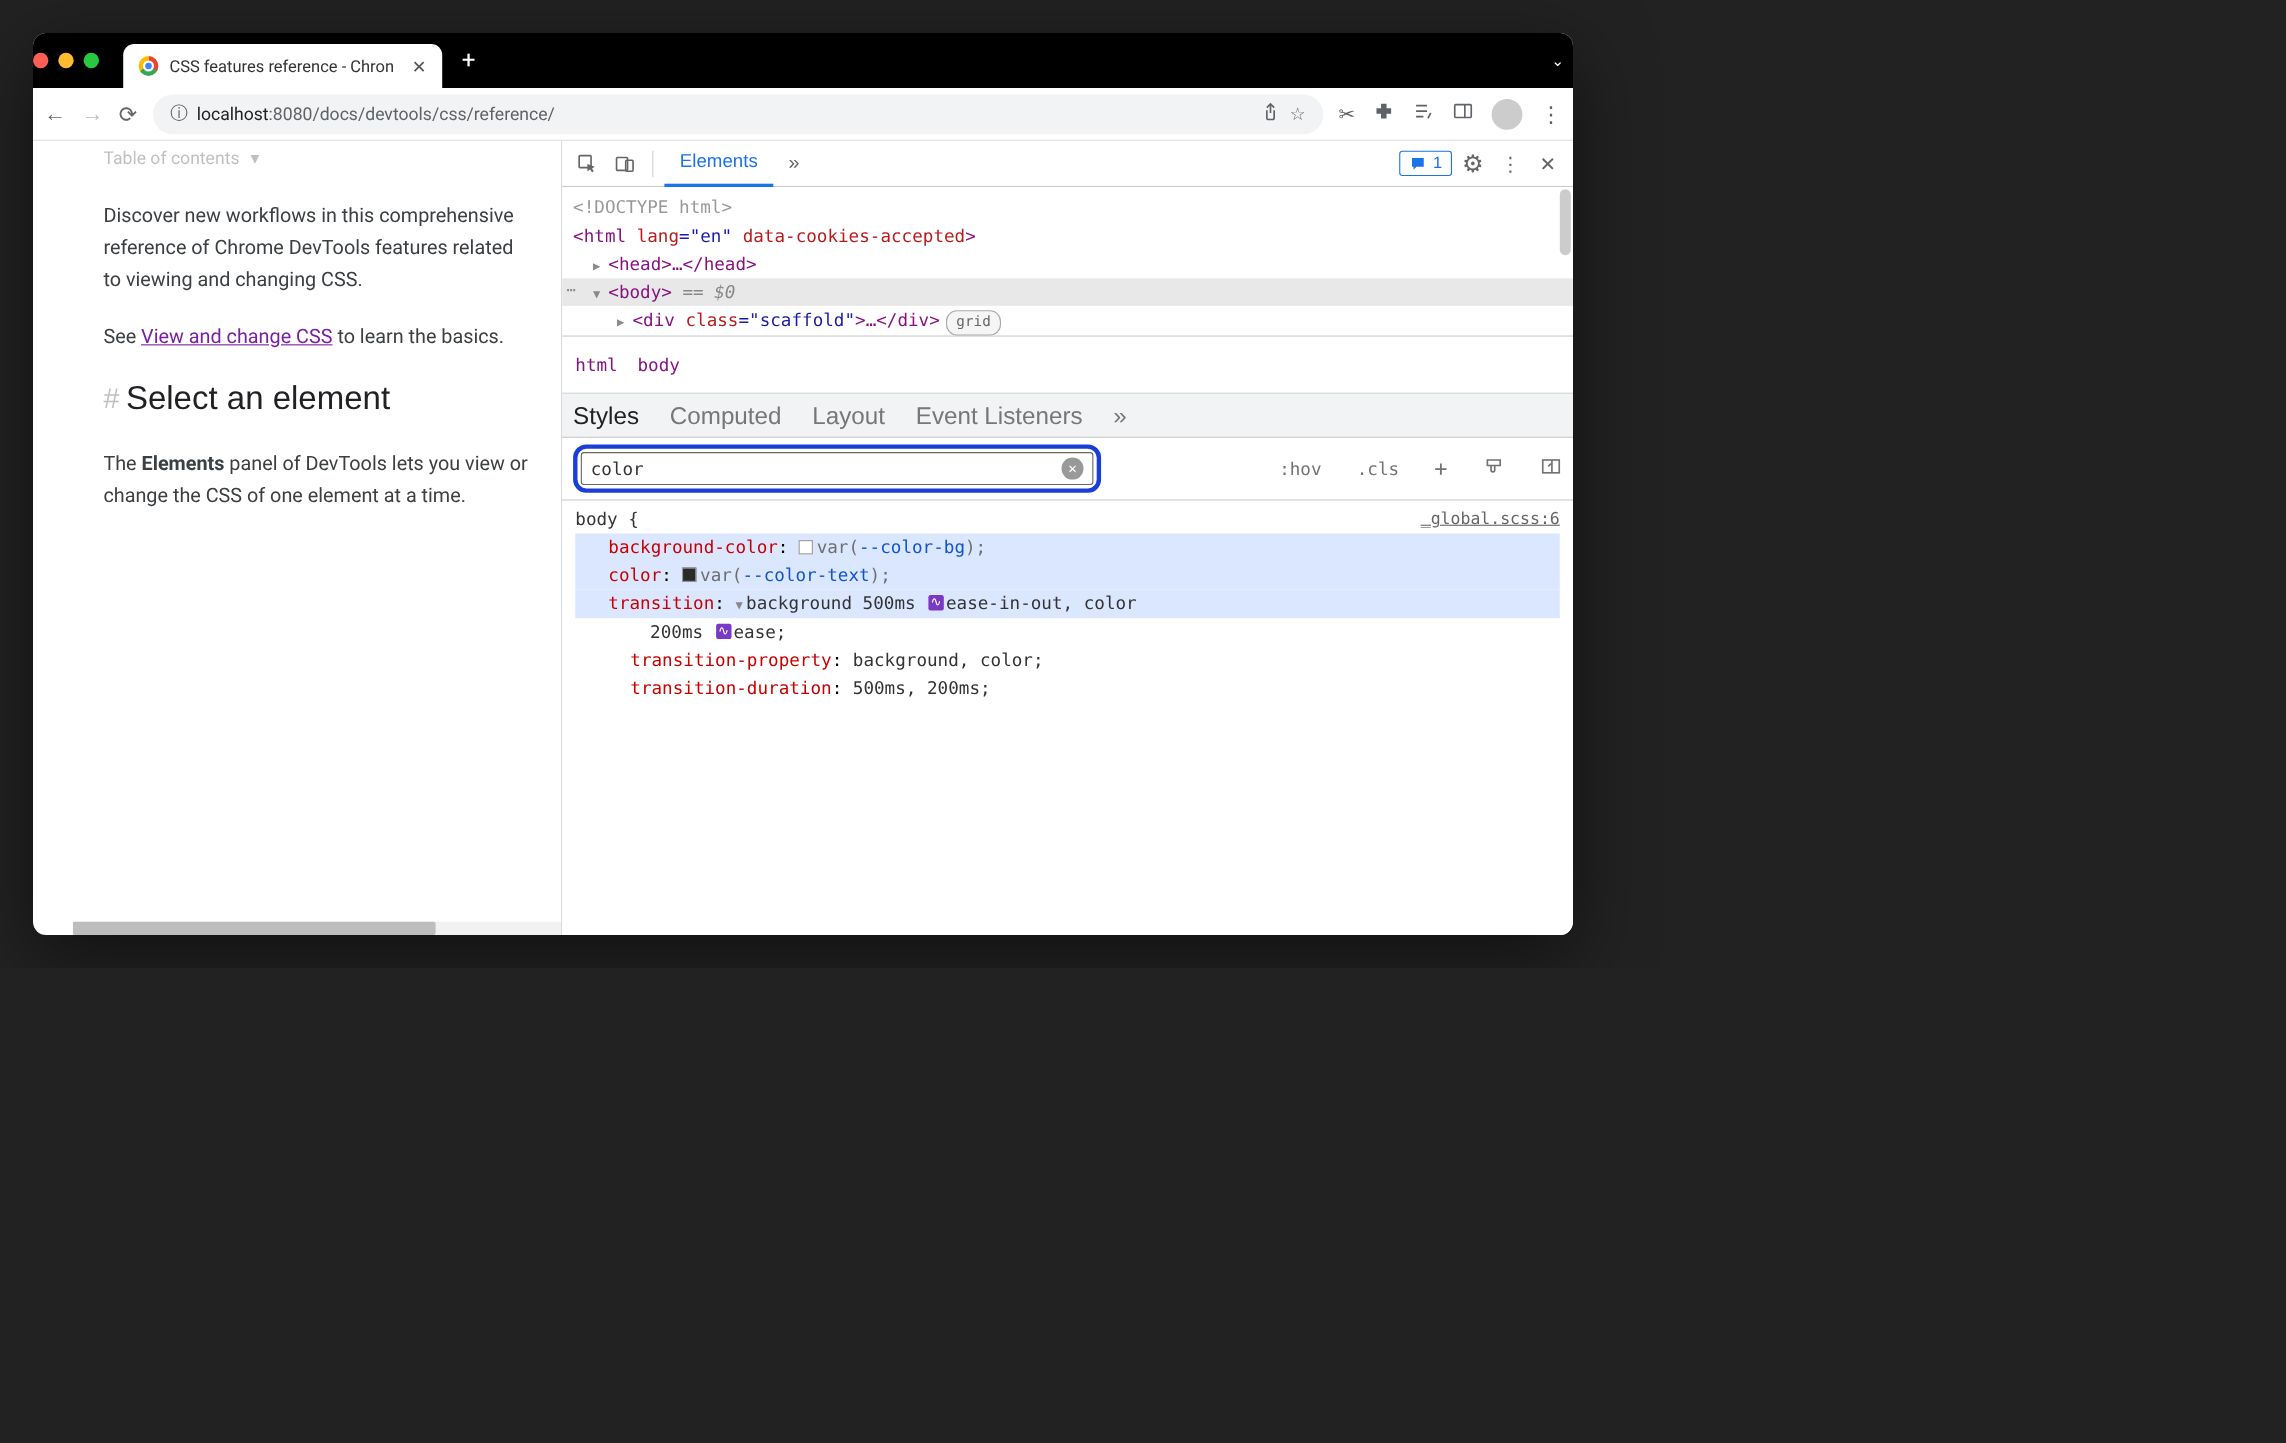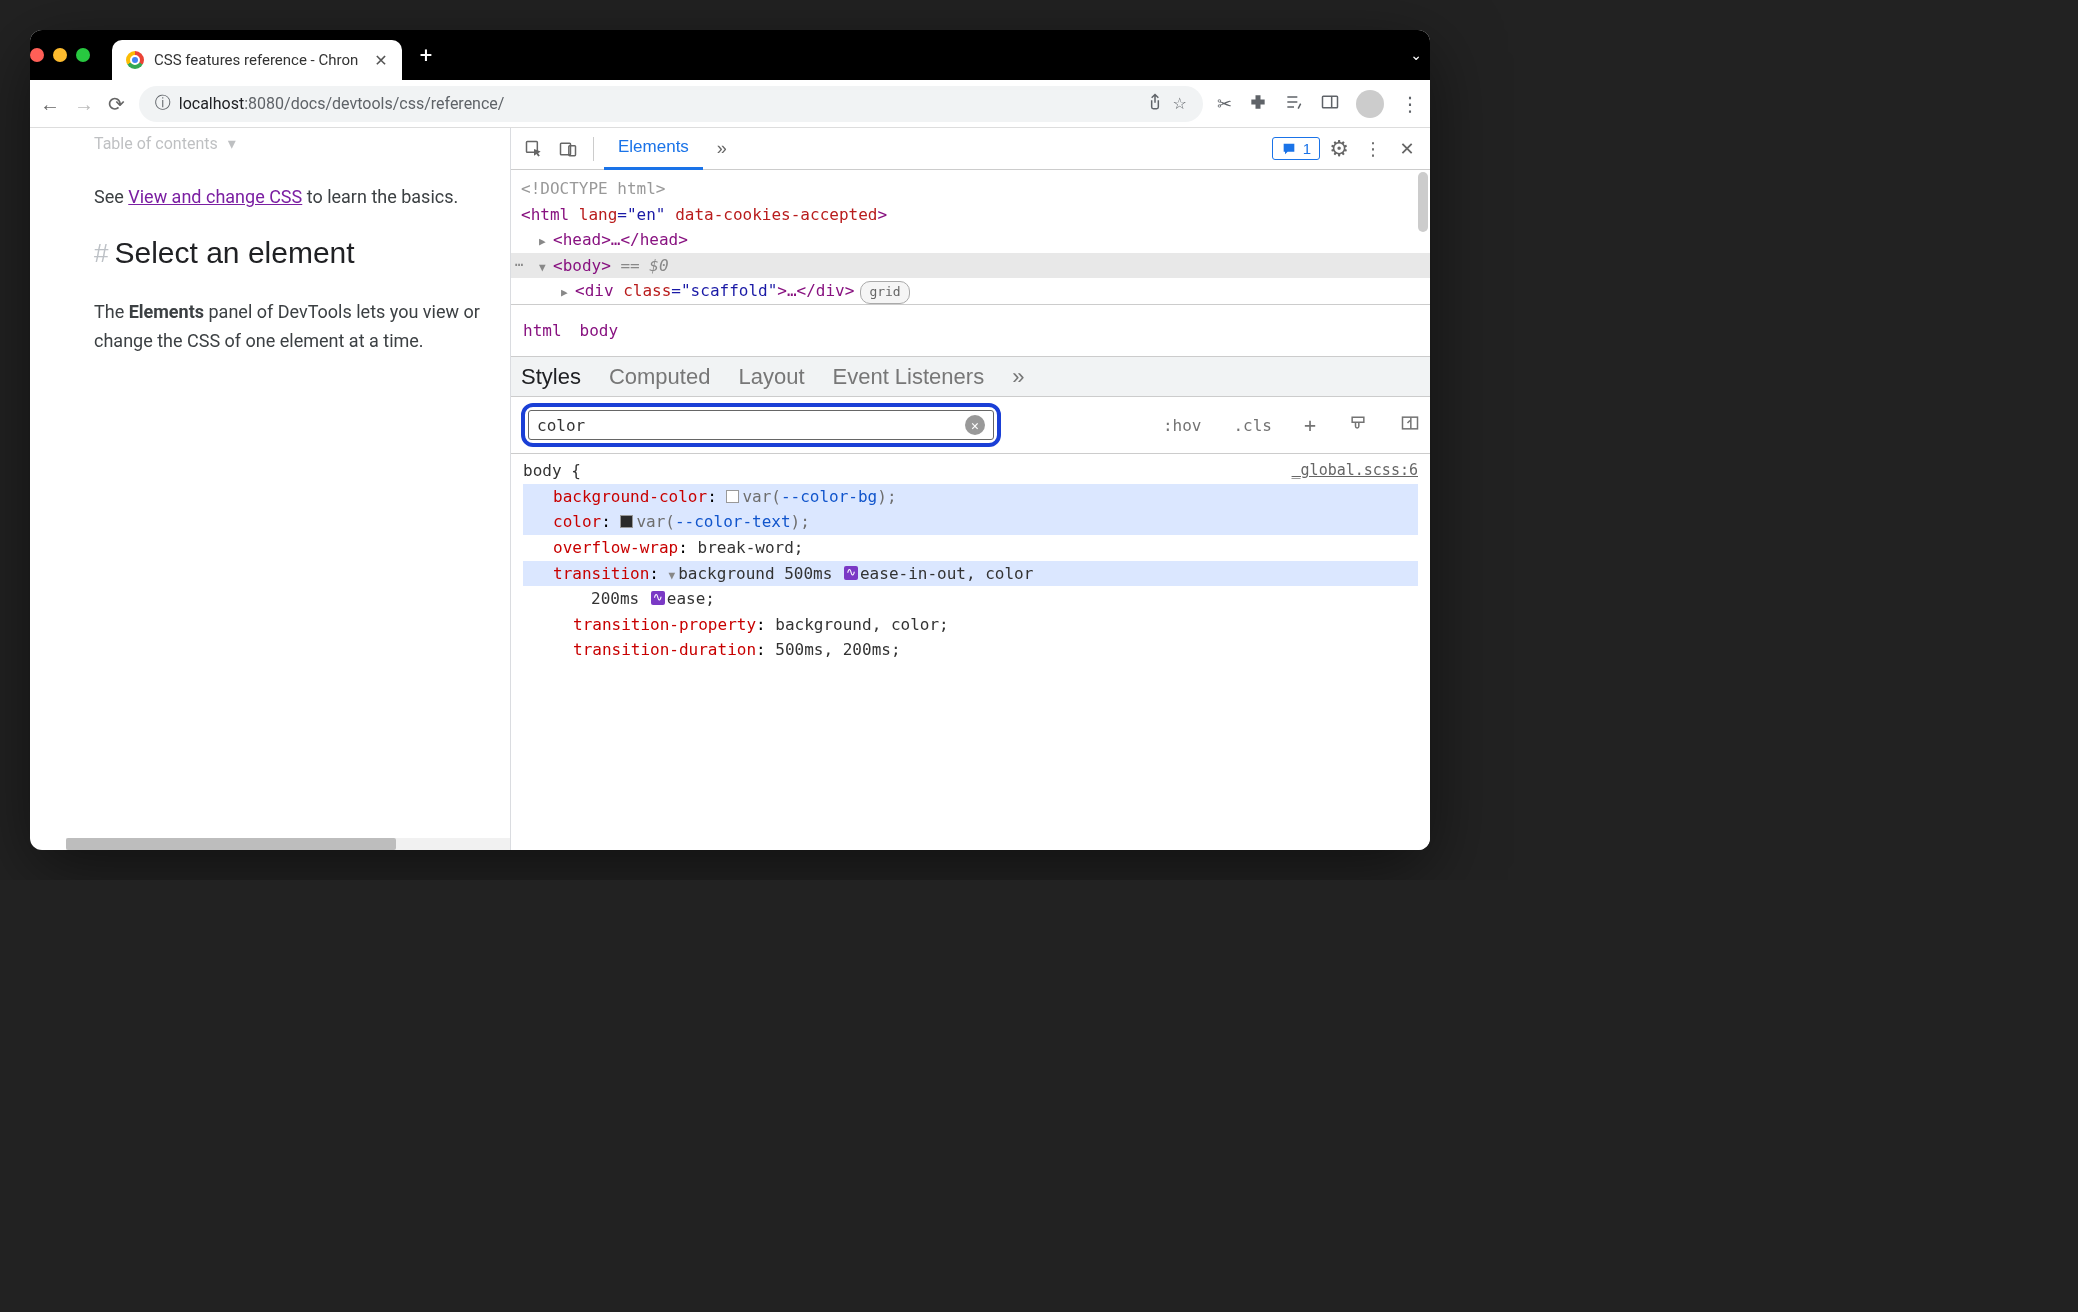--- a/index.html
+++ b/index.html
@@ -298,20 +298,21 @@
     </div>
   </div>
 
   <div class="content-area">
 
     <div class="page-content">
       <div class="toc">
         <span>Table of contents</span>
         <span>▾</span>
       </div>
+      <p class="page-p">Discover new workflows in this comprehensive reference of Chrome DevTools features related to viewing and changing CSS.</p>
       <p class="page-p">
         <span>See </span><a class="page-link">View and change CSS</a><span> to learn the basics.</span>
       </p>
       <h2 class="page-h2"><span class="hashmark">#</span><span>Select an element</span></h2>
       <p class="page-p">
         <span>The </span><b>Elements</b><span> panel of DevTools lets you view or change the CSS of one element at a time.</span>
       </p>
       <div class="page-hscroll">
           <div class="page-hscroll-thumb"></div>
         </div>
@@ -409,23 +410,20 @@
         <div class="rule-header">
           <span>body {</span>
           <span class="rule-src"><u>_global.scss:6</u></span>
         </div>
         <div class="decl hl">
           <span class="prop">background-color</span><span>: </span><span class="swatch white"></span><span class="varname">var(</span><span class="varlink">--color-bg</span><span class="varname">);</span>
         </div>
         <div class="decl hl">
           <span class="prop">color</span><span>: </span><span class="swatch dark"></span><span class="varname">var(</span><span class="varlink">--color-text</span><span class="varname">);</span>
         </div>
-        <div class="decl">
-          <span class="prop">overflow-wrap</span><span>: </span><span class="val">break-word;</span>
-        </div>
         <div class="decl hl">
           <span class="prop">transition</span><span>: </span><span class="expand-tri">▼</span><span class="val">background 500ms </span><span class="swatch-bezier"></span><span class="val">ease-in-out, color</span>
         </div>
         <div class="cont hl">
           <span class="val">200ms </span><span class="swatch-bezier"></span><span class="val">ease;</span>
         </div>
         <div class="nested">
           <span class="prop">transition-property</span><span>: </span><span class="val">background, color;</span>
         </div>
         <div class="nested">

